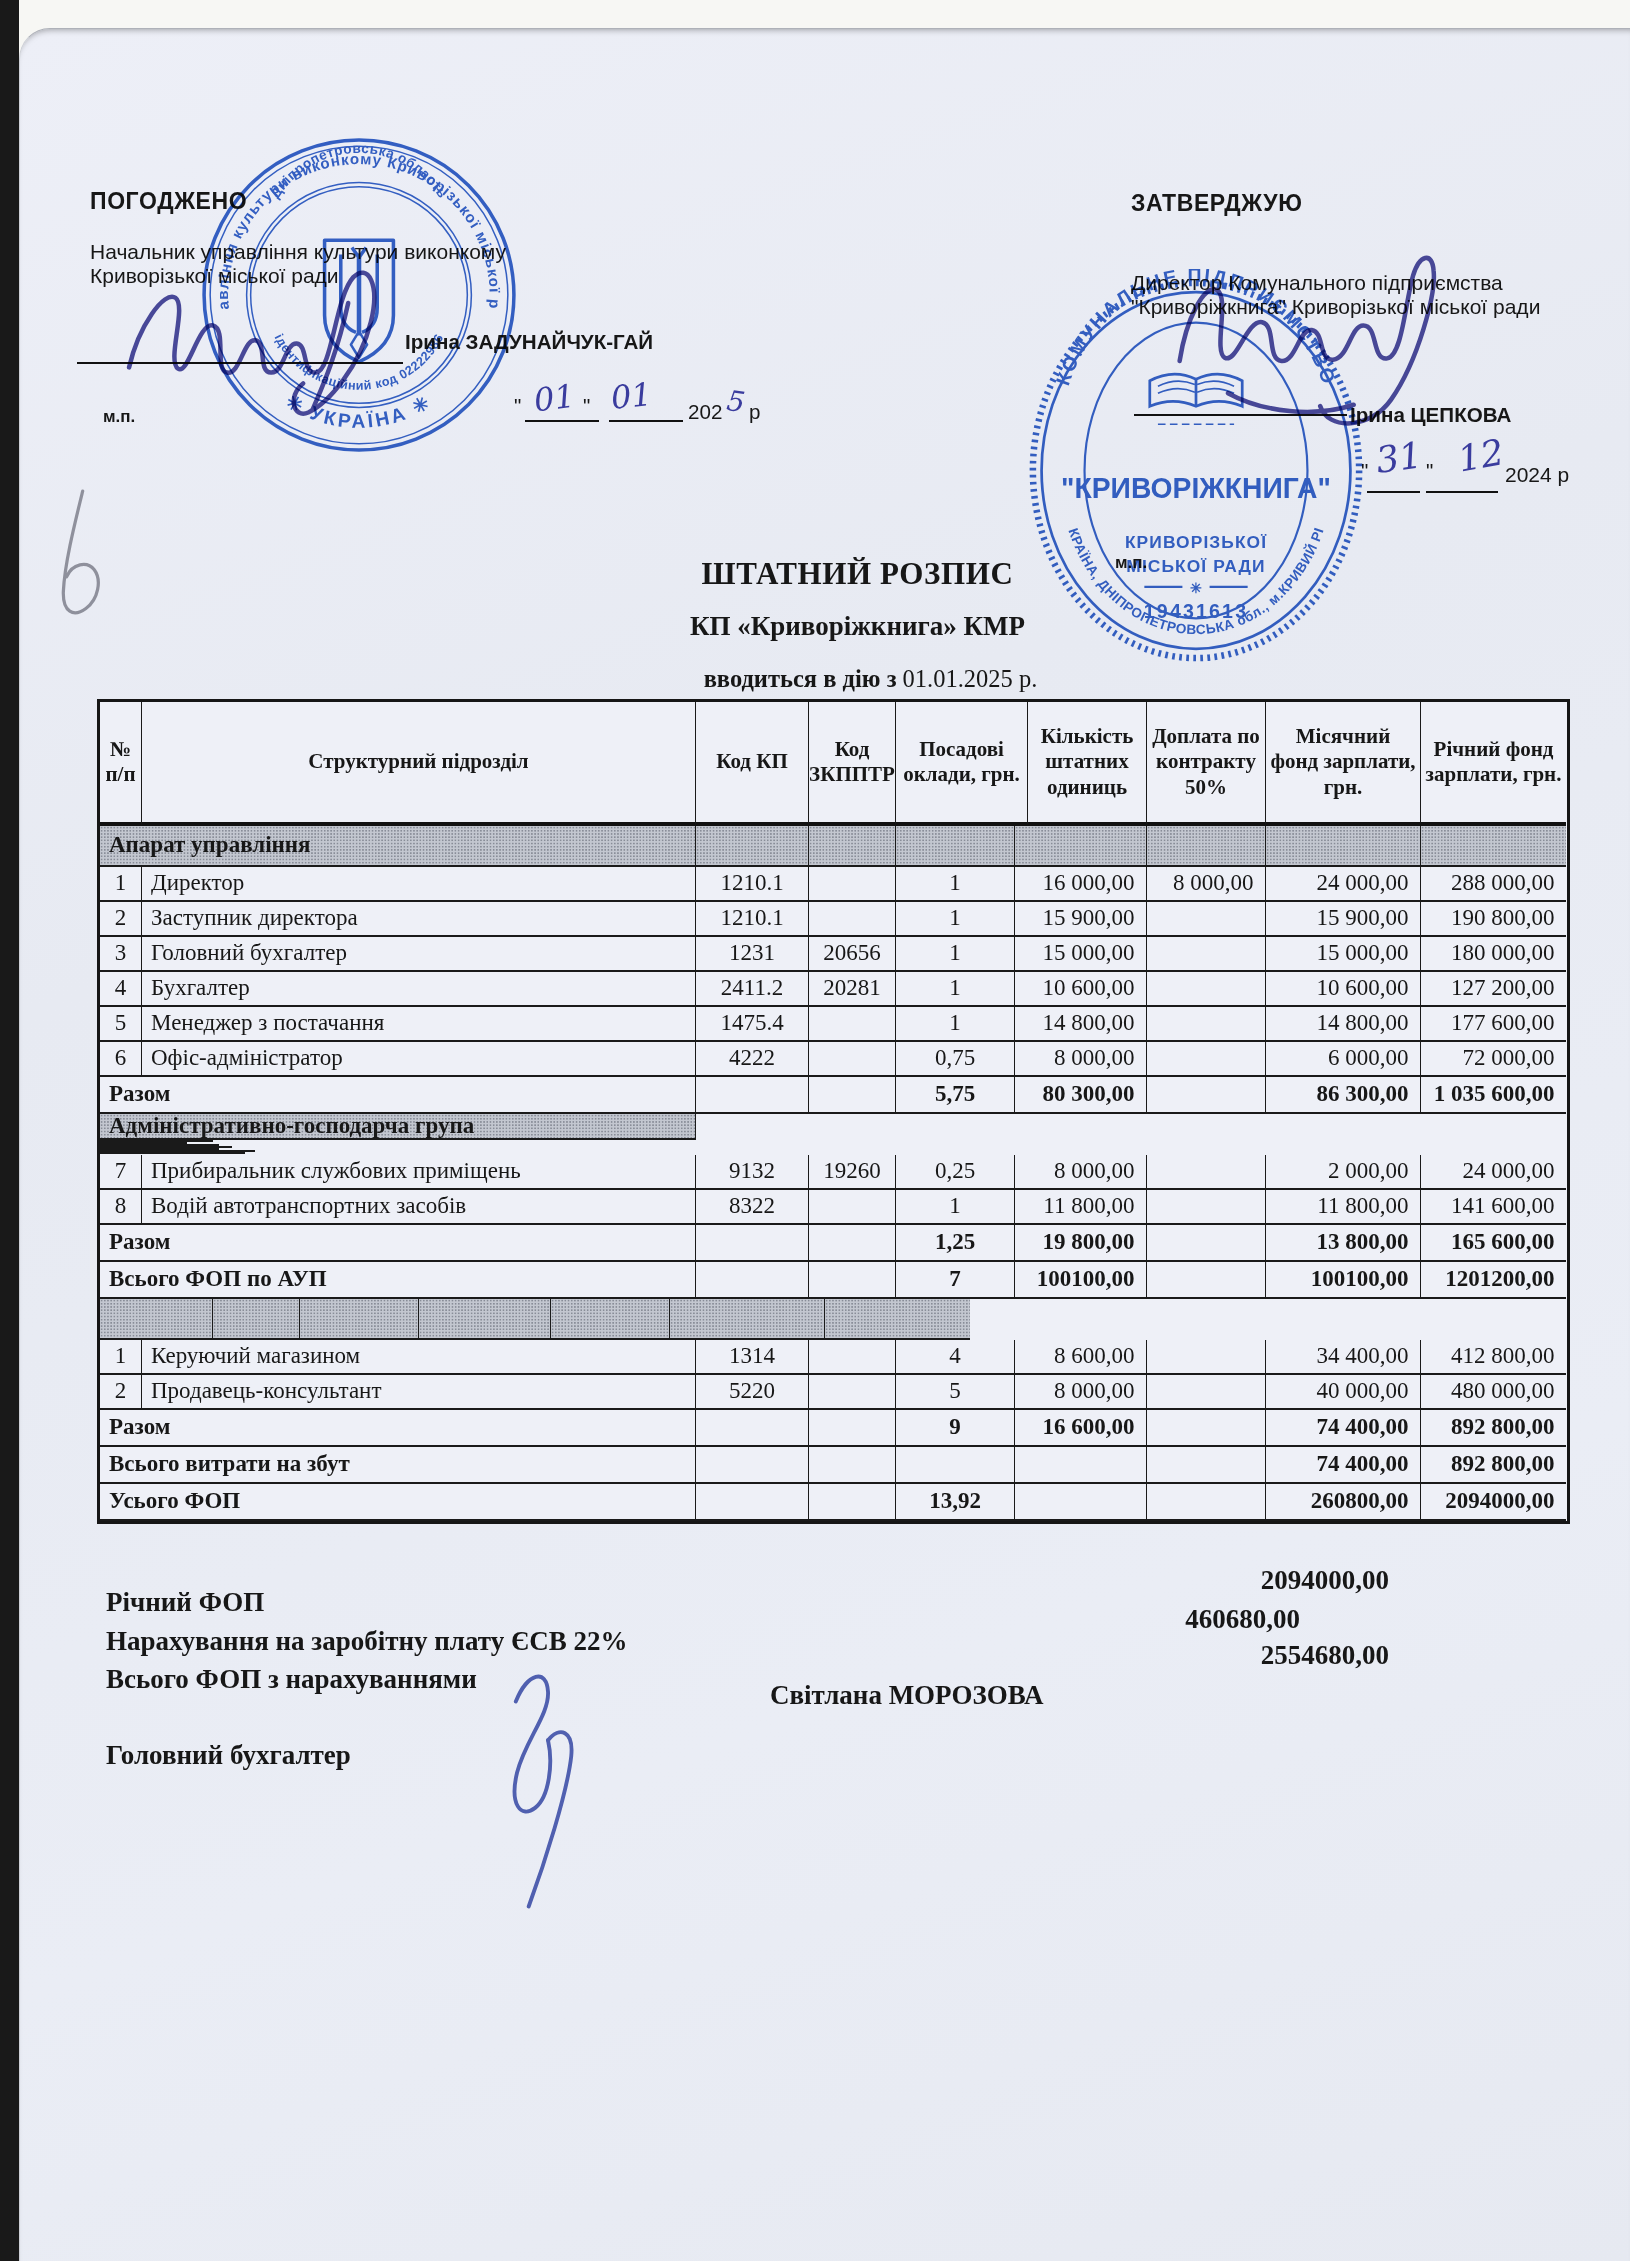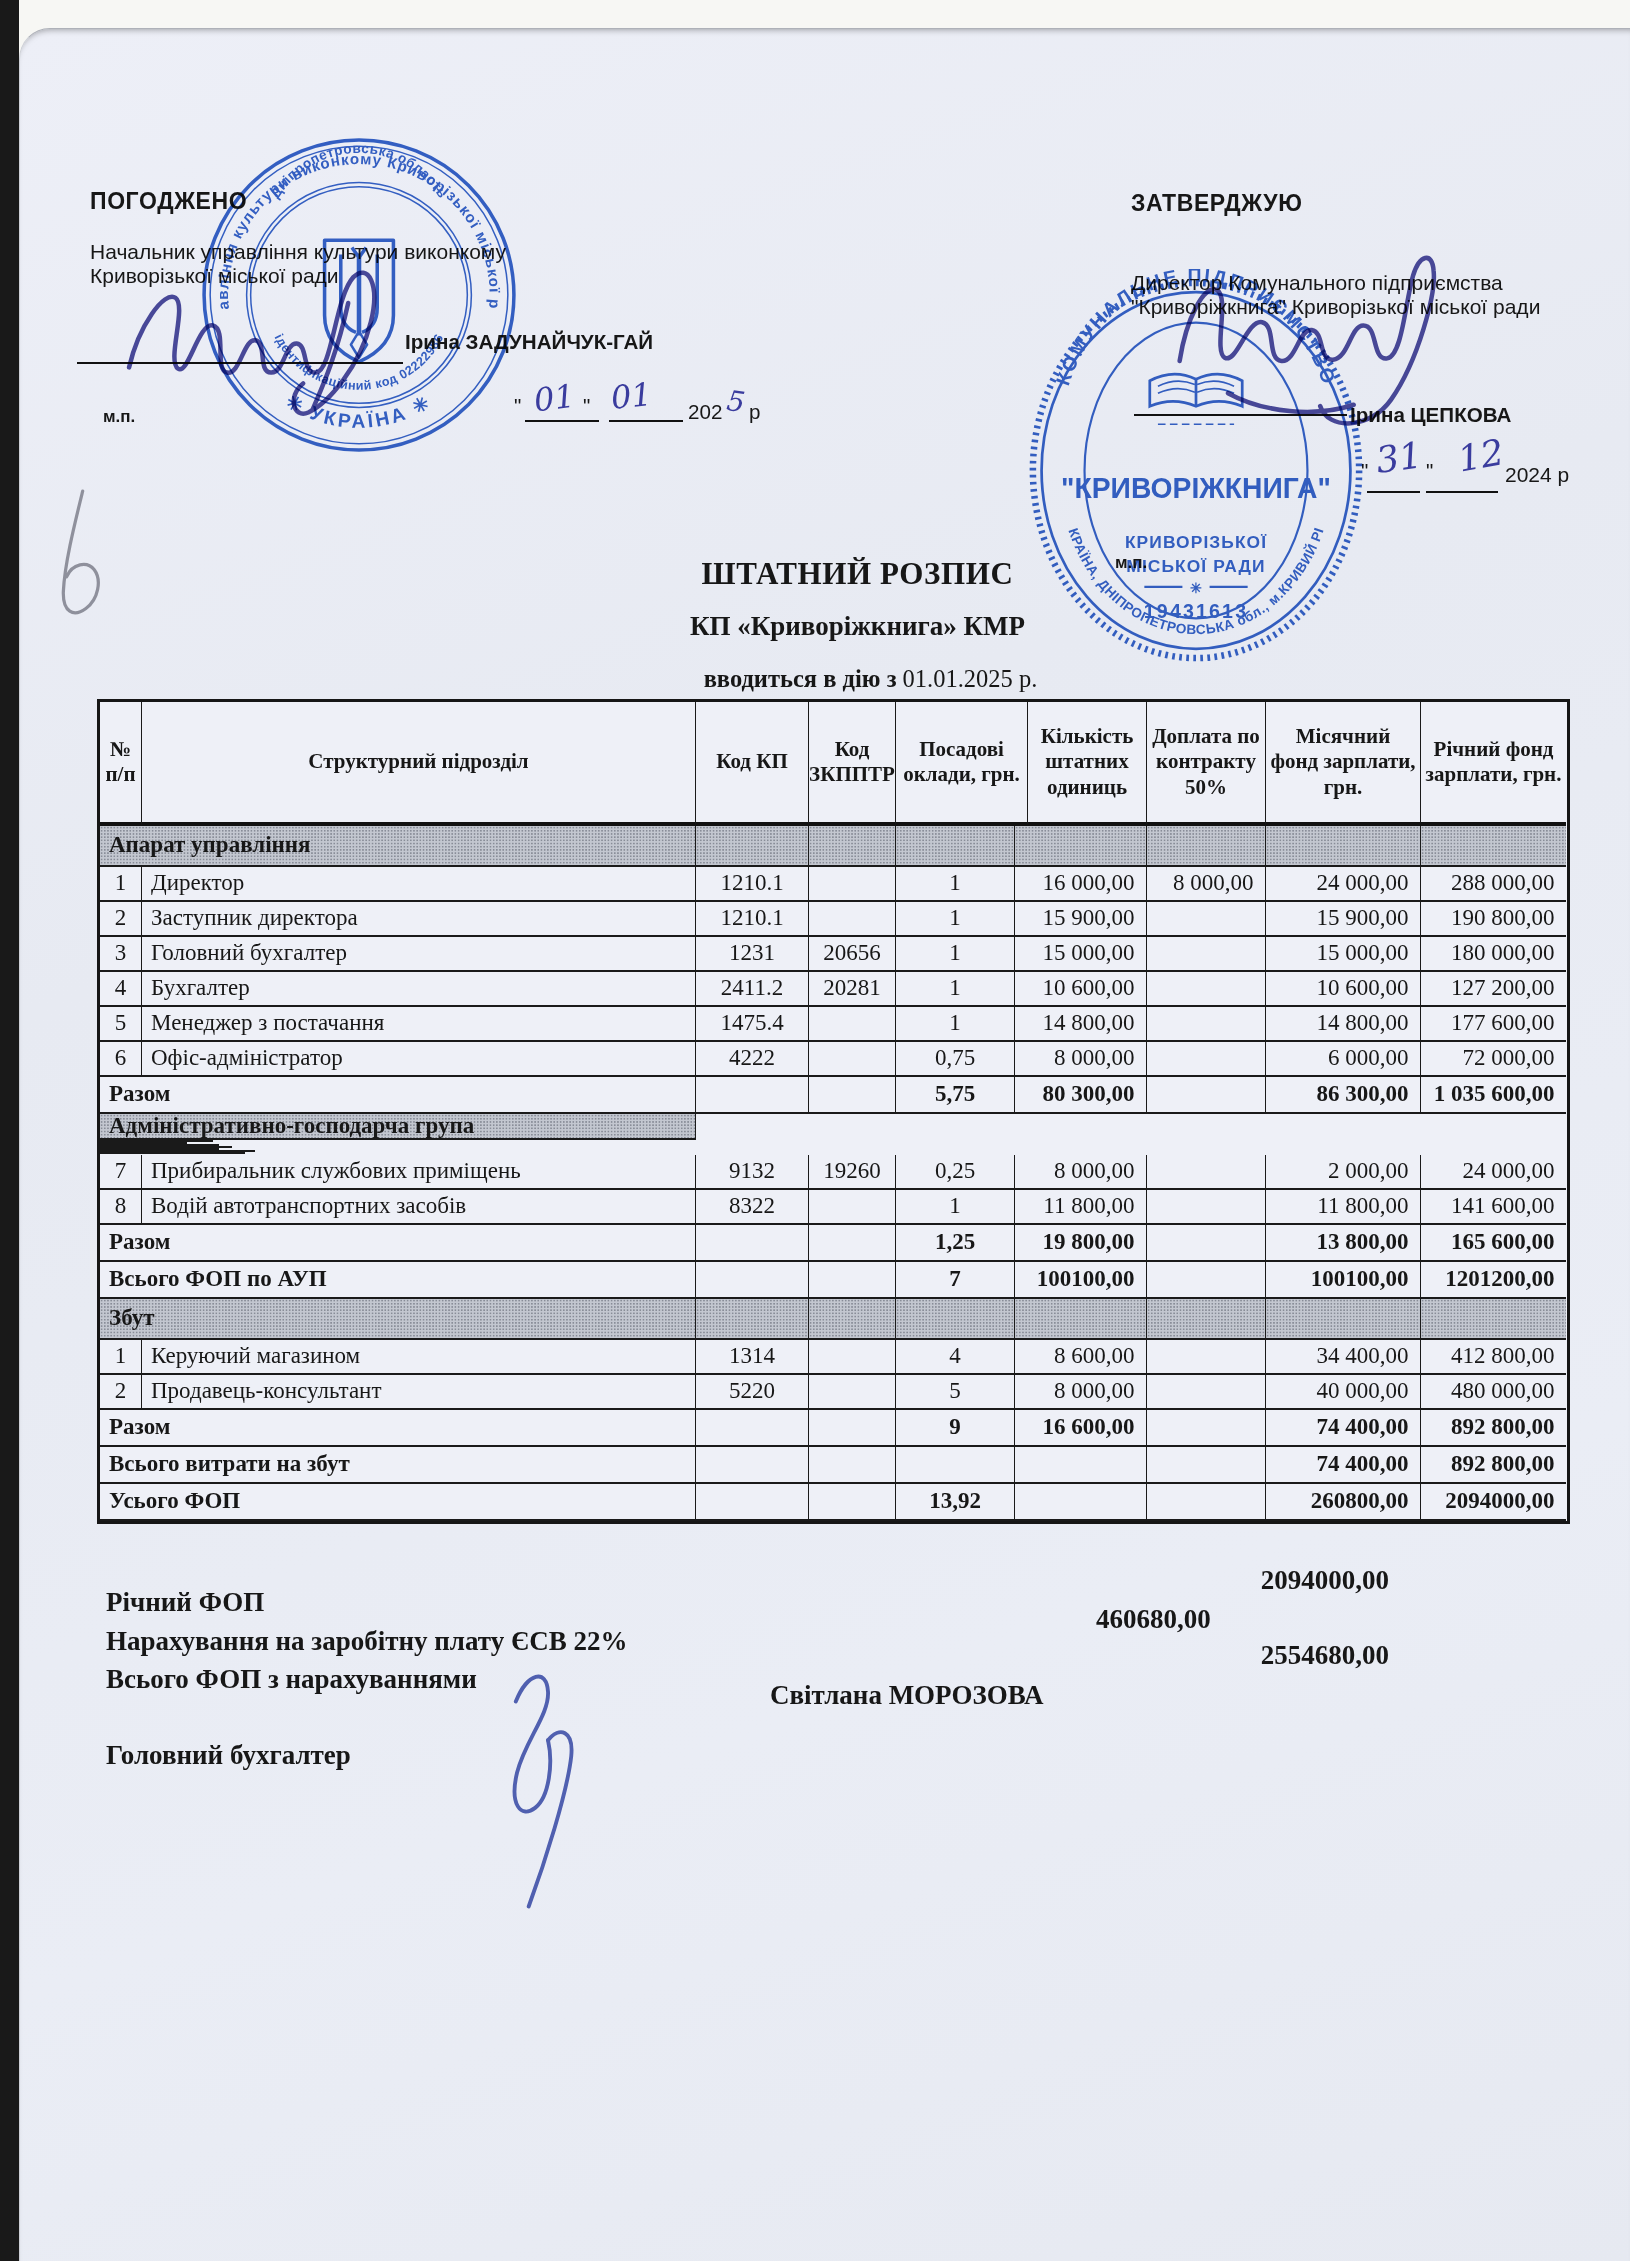--- a/index.html
+++ b/index.html
@@ -326,21 +326,20 @@
         <div class="cell c12 al-l">Всього  ФОП по АУП</div>
         <div class="cell c3 al-c"></div>
         <div class="cell c4 al-c"></div>
         <div class="cell c5 al-c">7</div>
         <div class="cell c6 al-r">100100,00</div>
         <div class="cell c7 al-r"></div>
         <div class="cell c8 al-r">100100,00</div>
         <div class="cell c9 al-r">1201200,00</div>
       </div>
       <div class="trow section" style="height: 41px;">
-        <div class="cell c12 al-l">Збут</div>
         <div class="cell c3 al-c"></div>
         <div class="cell c4 al-c"></div>
         <div class="cell c5 al-c"></div>
         <div class="cell c6 al-r"></div>
         <div class="cell c7 al-r"></div>
         <div class="cell c8 al-r"></div>
         <div class="cell c9 al-r"></div>
       </div>
       <div class="trow data" style="height: 35px;">
         <div class="cell c1 al-c">1</div>
@@ -392,20 +391,20 @@
         <div class="cell c6 al-r"></div>
         <div class="cell c7 al-r"></div>
         <div class="cell c8 al-r">260800,00</div>
         <div class="cell c9 al-r">2094000,00</div>
       </div>
     </div>
 
   <div class="abs serif b" style="left:106px;top:1587px;font-size:27px;">Річний ФОП</div>
   <div class="abs serif b" style="left:1096px;top:1565px;width:293px;text-align:right;font-size:27px;">2094000,00</div>
   <div class="abs serif b" style="left:106px;top:1626px;font-size:27px;">Нарахування на заробітну плату  ЄСВ 22%</div>
-  <div class="abs serif b" style="left:1096px;top:1604px;width:293px;text-align:left;font-size:27px;">460680,00</div>
+  <div class="abs serif b" style="left:1096px;top:1604px;width:293px;text-align:center;font-size:27px;">460680,00</div>
   <div class="abs serif b" style="left:106px;top:1664px;font-size:27px;">Всього  ФОП з нарахуваннями</div>
   <div class="abs serif b" style="left:1096px;top:1640px;width:293px;text-align:right;font-size:27px;">2554680,00</div>
 
   <div class="abs serif b" style="left:106px;top:1740px;font-size:27px;">Головний бухгалтер</div>
   <div class="abs serif b" style="left:770px;top:1680px;font-size:27px;">Світлана МОРОЗОВА</div>
 </div>
 
 
 </body></html>

